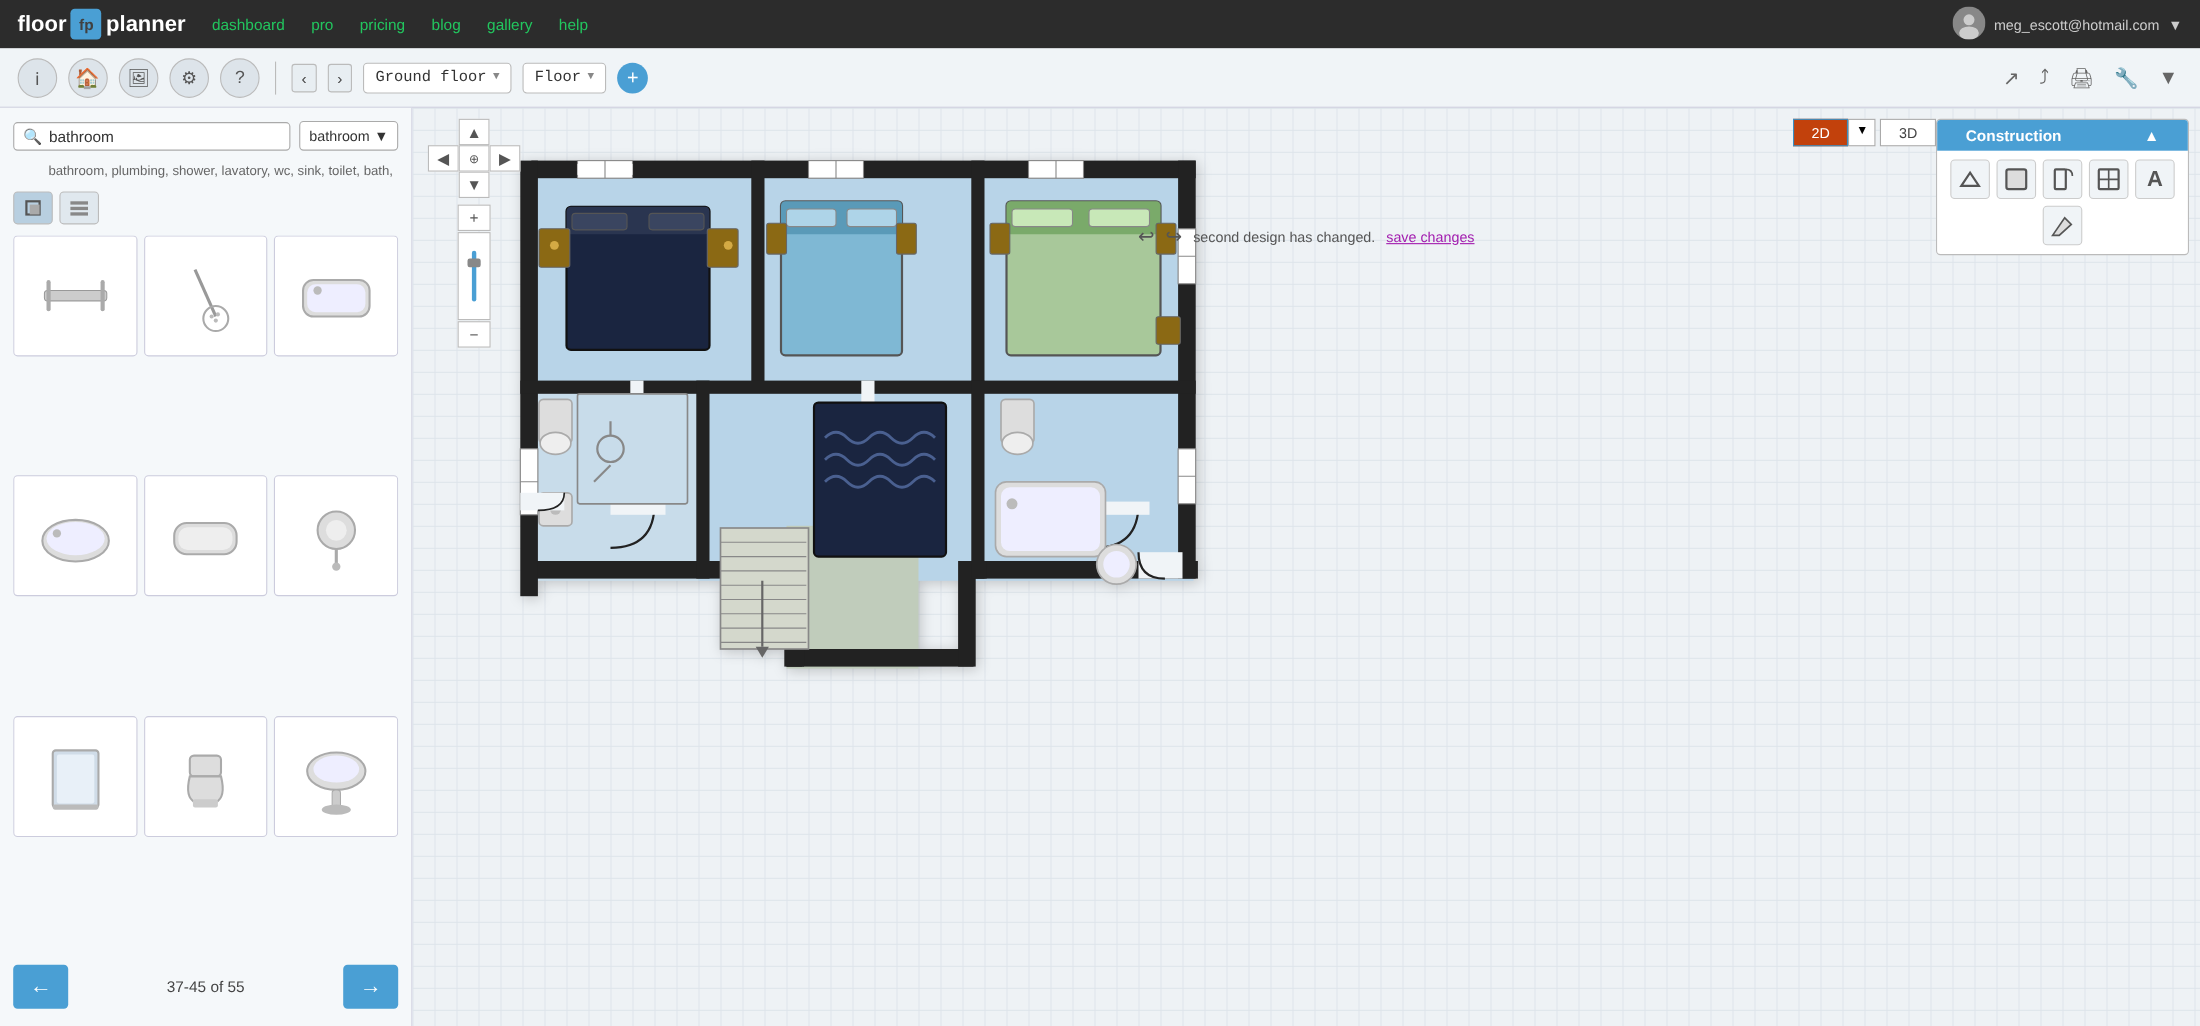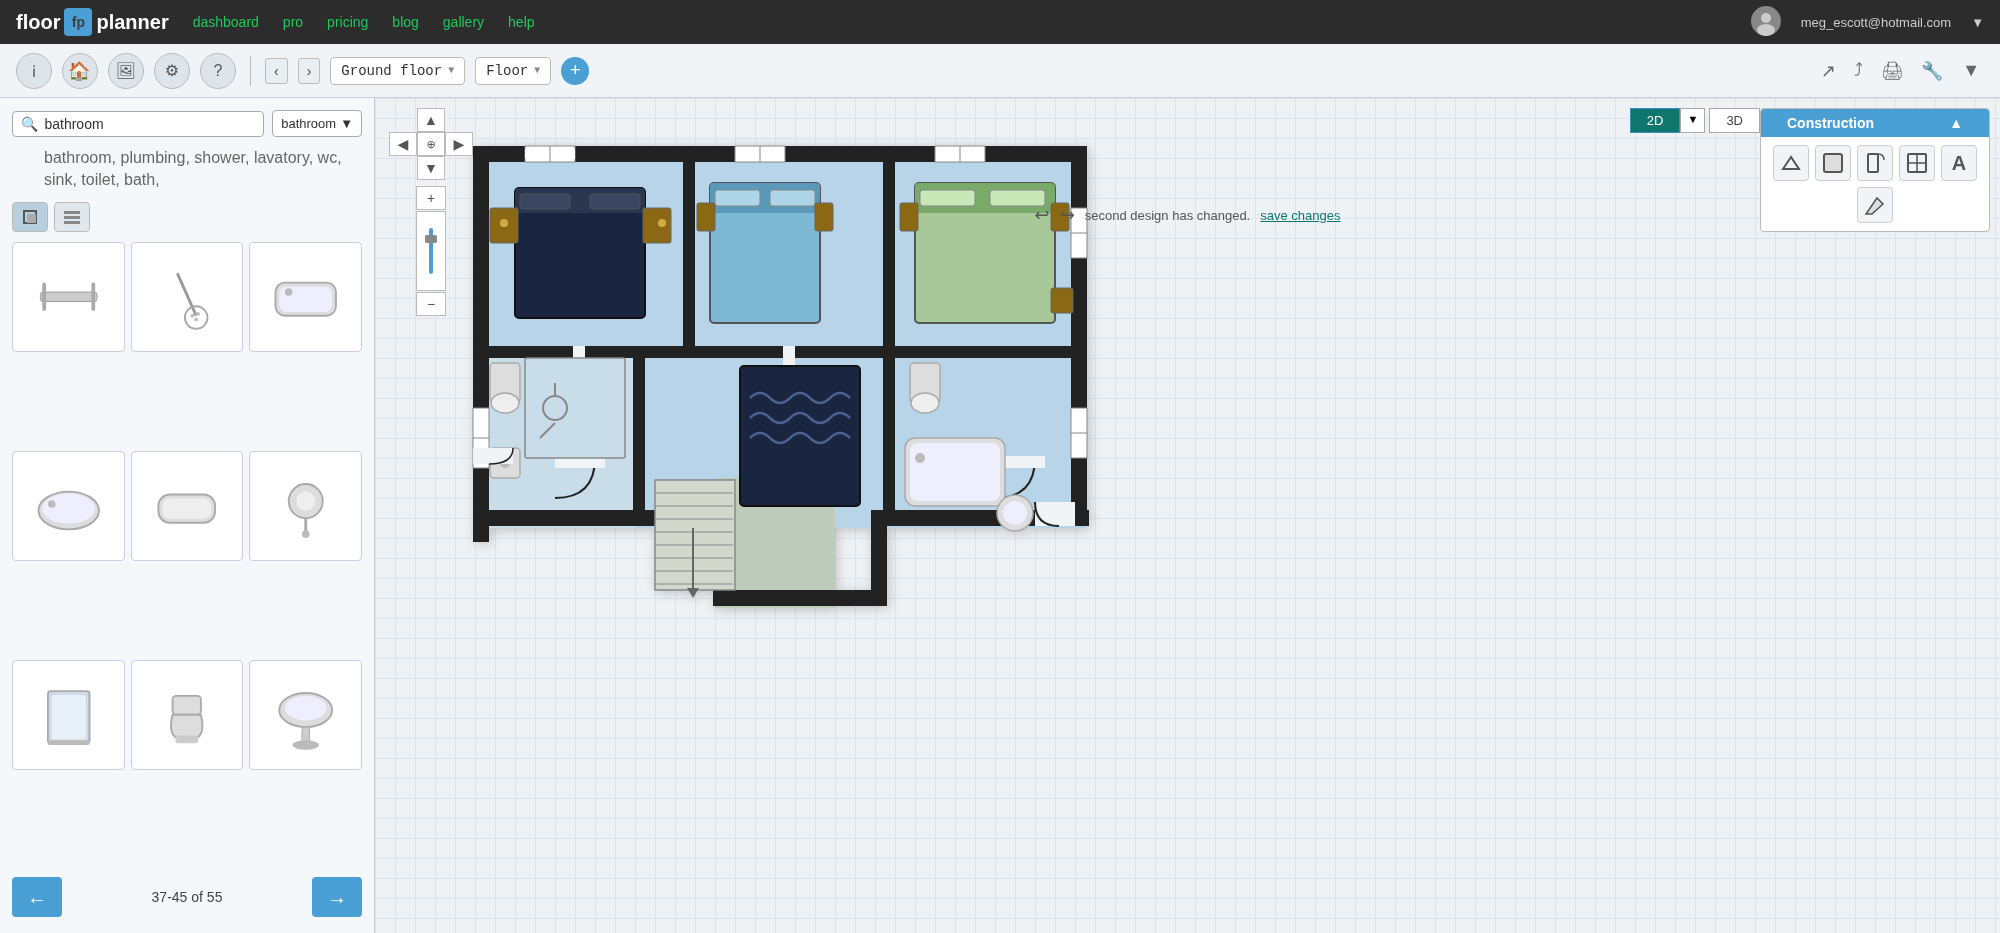--- a/index.html
+++ b/index.html
@@ -32,21 +32,21 @@
     .nav-link {
       color: #22c55e;
       font-size: 14px;
       cursor: pointer;
       text-decoration: none;
     }
     #nav-user {
       margin-left: auto;
       display: flex;
       align-items: center;
-      gap: 20px;
+      gap: 8px;
       color: #ccc;
       font-size: 13px;
       cursor: pointer;
     }
 
     
     #toolbar {
       background: #f0f4f7;
       height: 54px;
       border-bottom: 1px solid #ccd;
@@ -115,21 +115,21 @@
       top: 106px;
       left: 50%;
       transform: translateX(-50%);
       display: flex;
       align-items: center;
       gap: 10px;
       font-size: 13px;
       color: #555;
       z-index: 100;
     }
-    #save-changes-link { color: #0f766e; text-decoration: underline; cursor: pointer; font-size: 13px; }
+    #save-changes-link { color: #a21caf; text-decoration: underline; cursor: pointer; font-size: 13px; }
 
     
     #main {
       display: flex;
       height: calc(933px - 44px - 54px);
     }
 
     
     #sidebar {
       width: 375px;
@@ -169,21 +169,21 @@
       background: white;
       border: 1px solid #aaa;
       border-radius: 4px;
       padding: 5px 8px;
       font-size: 13px;
       color: #333;
       cursor: pointer;
       display: flex; align-items: center; gap: 4px;
     }
     #search-tags {
-      font-size: 16px;
+      font-size: 12px;
       color: #666;
       line-height: 1.4;
       padding-left: 32px;
     }
     #view-toggle {
       display: flex;
       gap: 6px;
       align-items: center;
     }
     .view-btn {
@@ -315,21 +315,21 @@
     }
     .view-mode-btn {
       padding: 4px 16px;
       background: white;
       border: 1px solid #aaa;
       font-size: 13px;
       color: #444;
       cursor: pointer;
     }
     .view-mode-btn.active {
-      background: #0f766e;
+      background: #c2410c;
       color: white;
       border-color: #3a8fc4;
     }
 
     
     #construction-panel {
       position: absolute;
       top: 10px;
       right: 10px;
       width: 230px;

